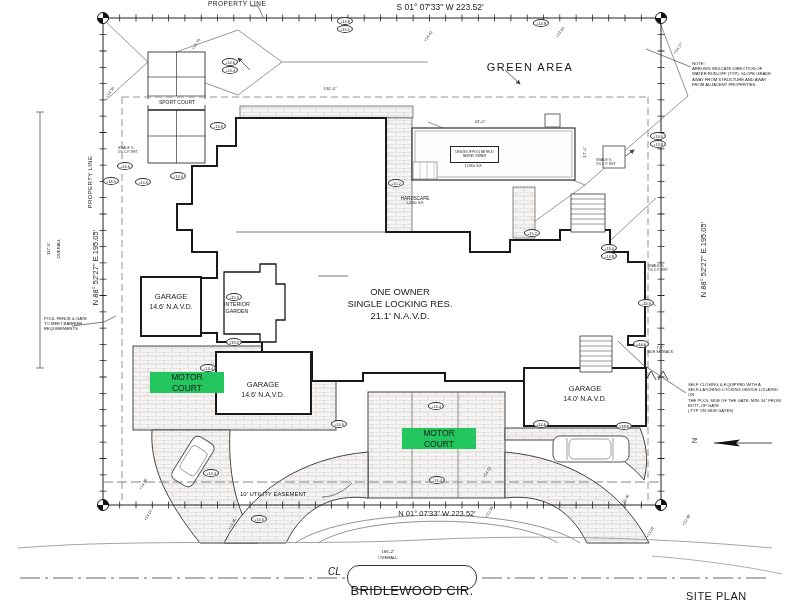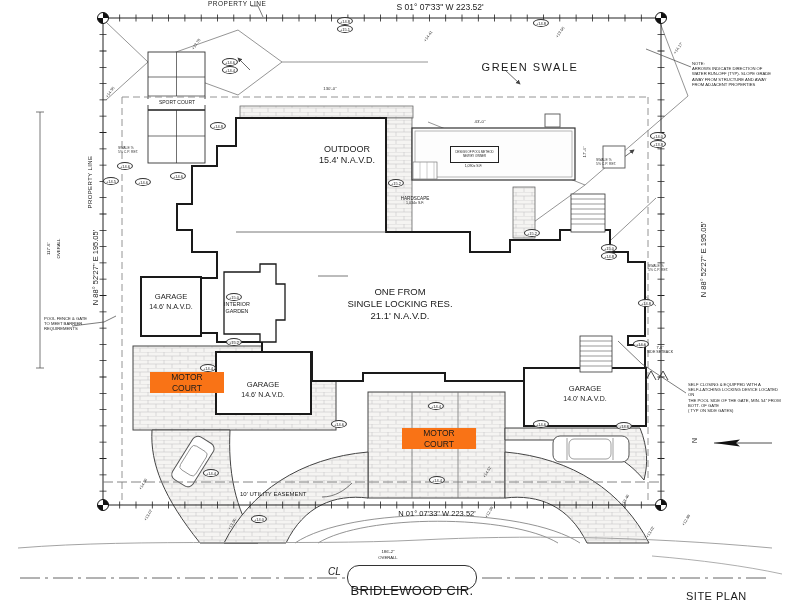--- a/index.html
+++ b/index.html
@@ -9,21 +9,21 @@
   .lbl{position:absolute;text-align:center;white-space:nowrap;color:#1b1b1b;}
   .blk{position:absolute;text-align:center;color:#1b1b1b;}
   .vlabel{transform:rotate(-90deg);transform-origin:center;}
   .note{position:absolute;font-size:4.2px;line-height:5.2px;color:#222;white-space:pre-line;text-align:left;}
   .elev{position:absolute;font-size:4px;line-height:5px;border:0.5px solid #333;border-radius:50%;
         background:rgba(255,255,255,.9);padding:0.5px 2px;transform:translate(-50%,-50%);color:#222;white-space:nowrap;}
   .spot{position:absolute;font-size:4px;color:#333;white-space:nowrap;}
   .dim{position:absolute;font-size:4.3px;color:#333;white-space:nowrap;}
   .swale{position:absolute;font-size:3.4px;line-height:4px;color:#333;text-align:left;white-space:pre-line;}
   .court-label{background:#fff;padding:0 1px;}
-  .hatch-label{background:#f97316;padding:0 2px;}
+  .hatch-label{background:#22c55e;padding:0 2px;}
   .street-box{position:absolute;border:1.3px solid #333;border-radius:12px;display:flex;
               align-items:center;justify-content:center;background:#fff;}
   .pool-box{position:absolute;border:1.4px solid #222;background:#fff;display:flex;flex-direction:column;
             align-items:center;justify-content:center;font-size:2.9px;line-height:3.6px;text-align:center;}
 </style>
 </head>
 <body>
 
 <div class="canvas">
 
@@ -171,41 +171,37 @@
     </g>
 
     <g transform="translate(706,443)">
       <line x1="8" y1="0" x2="66" y2="0" stroke="#222" stroke-width="0.8"></line>
       <path d="M8,0 L34,-3.5 L30,0 L34,3.5 Z" fill="#111"></path>
     </g>
   </svg>
 
   <div class="lbl" style="left:208px;top:0;font-size:6.5px;letter-spacing:.5px;">PROPERTY LINE</div>
   <div class="lbl" style="left:320px;top:2px;width:240px;font-size:8.5px;">S 01° 07'33" W   223.52'</div>
-  <div class="lbl" style="left:455px;top:61px;width:150px;font-size:11px;letter-spacing:1.5px;">GREEN SWALE</div>
+  <div class="lbl" style="left:455px;top:61px;width:150px;font-size:11px;letter-spacing:1.5px;">GREEN AREA</div>
   <div class="lbl court-label" style="left:146px;top:99px;width:60px;font-size:5px;">SPORT COURT</div>
 
-  <div class="blk" style="left:297px;top:144px;width:100px;font-size:9px;line-height:11px;">
-    <div>OUTDOOR</div>
-    <div>15.4' N.A.V.D.</div>
-  </div>
 
   <div class="blk" style="left:385px;top:196px;width:60px;font-size:4.6px;line-height:5.4px;">
     <div>HARDSCAPE</div>
     <div style="font-size:3.6px;">1,034± S.F.</div>
   </div>
 
   <div class="pool-box" style="left:450px;top:146px;width:47px;height:15px;">
     <div>DESIGN OF POOL METHOD</div>
     <div>NEW BY OWNER</div>
   </div>
   <div class="lbl" style="left:450px;top:164px;width:47px;font-size:3.5px;">1,090± S.F.</div>
 
   <div class="blk" style="left:320px;top:286px;width:160px;font-size:9.5px;line-height:12px;">
-    <div>ONE FROM</div>
+    <div>ONE OWNER</div>
     <div>SINGLE LOCKING RES.</div>
     <div>21.1' N.A.V.D.</div>
   </div>
 
   <div class="blk" style="left:131px;top:292px;width:80px;font-size:7.6px;line-height:9.5px;">
     <div>GARAGE</div>
     <div style="font-size:7px;">14.6' N.A.V.D.</div>
   </div>
   <div class="blk" style="left:207px;top:301px;width:60px;font-size:5.4px;line-height:6.6px;">
     <div>INTERIOR</div>

